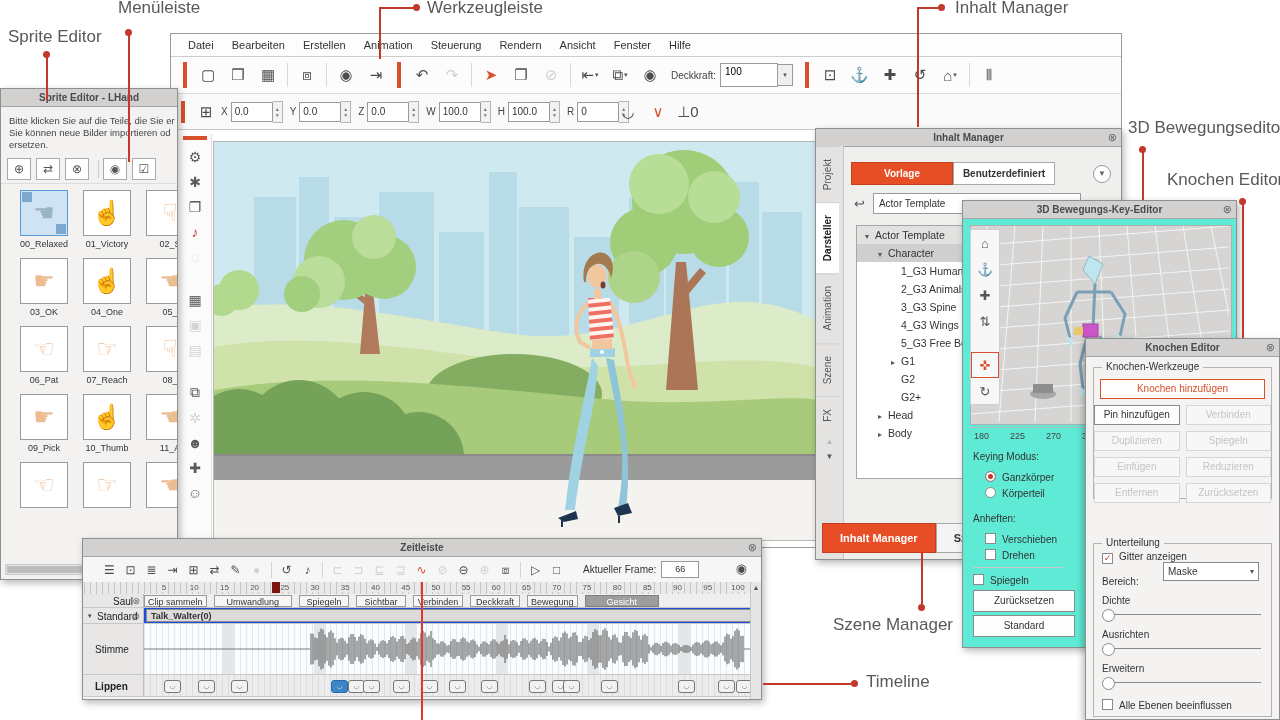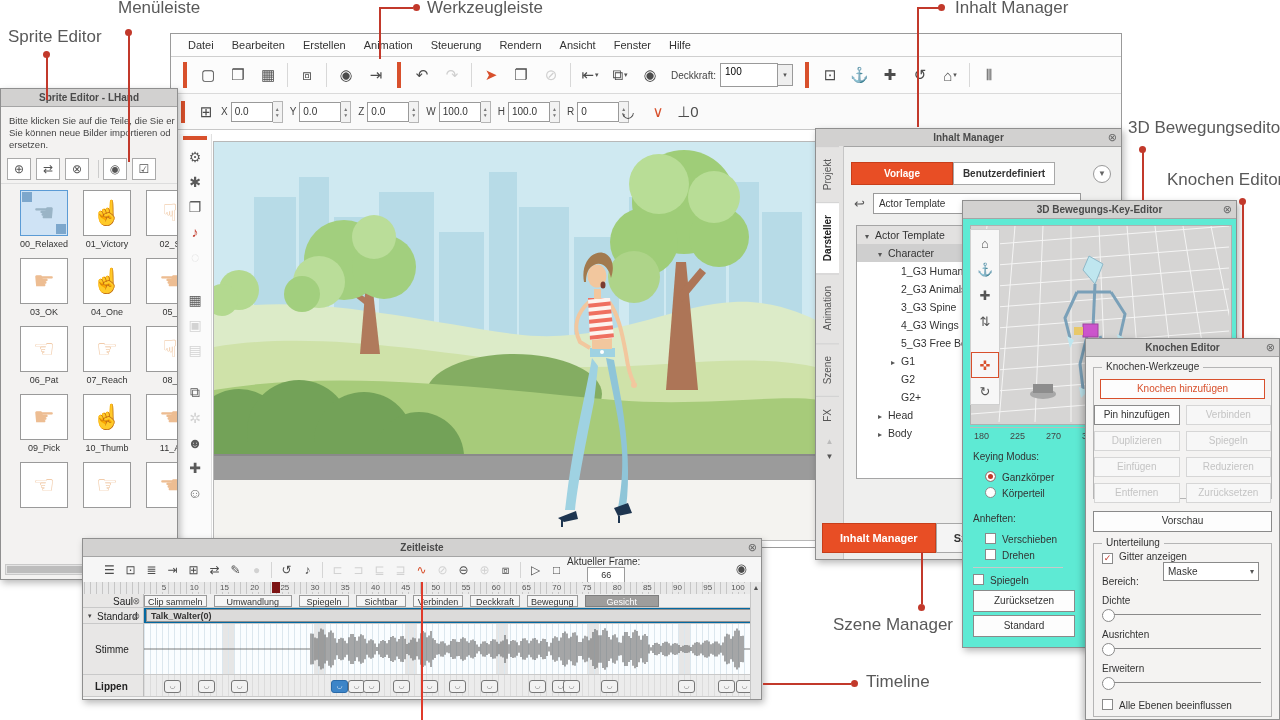--- a/index.html
+++ b/index.html
@@ -112,21 +112,21 @@
   .slider .knob{position:absolute;left:0;top:0;width:11px;height:11px;border:1px solid #8a8a8a;border-radius:50%;background:#fff;}
   #bereichdd{position:absolute;right:12px;margin-top:-14px;width:86px;height:17px;border:1px solid #8a8a8a;background:#fff;font-size:10px;line-height:17px;padding:0 4px;color:#333;}
   #bereichdd::after{content:"▾";position:absolute;right:4px;font-size:8px;color:#555;}
   
   #timeline{left:82px;top:538px;width:680px;height:162px;z-index:3;background:#f5f5f5;}
   #tl-toolbar{height:25px;display:flex;align-items:center;background:#f6f6f6;border-bottom:1px solid #cfcfcf;padding-left:16px;}
   .tlicon{width:19px;height:18px;display:inline-flex;align-items:center;justify-content:center;font-size:12px;color:#4c4c4c;margin:0 1px;}
   .tlicon.disabled{color:#d2d2d2;}
   .tlicon.red{color:#d8502c;}
   .tlsep{width:1px;height:16px;background:#d5d5d5;margin:0 4px;}
-  #tl-frame{display:flex;align-items:center;font-size:10px;color:#333;margin-left:0;flex-direction:column;}
+  #tl-frame{display:flex;align-items:center;font-size:10px;color:#333;margin-left:16px;}
   #tl-frameval{width:36px;height:15px;border:1px solid #9a9a9a;background:#fff;font-size:9px;text-align:center;line-height:15px;margin-left:5px;}
   #tl-eye{position:absolute;right:14px;top:22px;font-size:13px;color:#4c4c4c;}
   #tl-ruler{position:absolute;left:0;top:43px;right:0;height:12px;background:#e9e9e9;border-bottom:1px solid #c6c6c6;background-image:repeating-linear-gradient(90deg,#c6c6c6 0 1px,transparent 1px 6px);background-position:61px 0;}
   #tl-ruler .rn{position:absolute;top:1px;font-size:8px;color:#555;transform:translateX(-50%);background:#e9e9e9;padding:0 1px;}
   #playmark{position:absolute;left:189px;top:43px;width:8px;height:11px;background:#7d1414;}
   #playline{position:absolute;left:338px;top:43px;width:2px;height:150px;background:#e03a2a;z-index:5;}
   .trow{position:absolute;left:0;right:0;}
   .thead{position:absolute;left:0;width:61px;height:100%;background:#e8e7e6;border-right:1px solid #bdbdbd;border-bottom:1px solid #c9c9c9;font-size:10px;color:#222;box-sizing:border-box;}
   .thead .tx{position:absolute;left:30px;top:50%;transform:translateY(-50%);white-space:nowrap;}
   .thead .x{position:absolute;right:3px;top:50%;transform:translateY(-50%);font-size:9px;color:#666;}
@@ -629,21 +629,20 @@
 
     <div class="kbtn enabled">Pin hinzufügen</div>
         <div class="kbtn disabled">Verbinden</div>
         <div class="kbtn disabled">Duplizieren</div>
         <div class="kbtn disabled">Spiegeln</div>
         <div class="kbtn disabled">Einfügen</div>
         <div class="kbtn disabled">Reduzieren</div>
         <div class="kbtn disabled">Entfernen</div>
         <div class="kbtn disabled">Zurücksetzen</div>
       </div>
-    <div class="kbtn" id="vorschau">Vorschau</div>
     <div class="fieldset" style="top:204px;height:172px;">
       <span class="legend">Unterteilung</span>
       <div class="krow"><span class="cbox" style="color:#c0392b">✓</span><span>Gitter anzeigen</span></div>
       <div class="krow" style="margin-top:12px">
         <span>Bereich:</span>
         <span id="bereichdd">Maske</span>
       </div>
       <div id="sliders">
 
       <div>
@@ -732,21 +731,21 @@
           <span class="sbtn selected" style="min-width:50px;padding:0 21px;">Gesicht</span>
         </div>
     </div>
 
     <div class="trow" id="row-stimmclip">
       <div class="thead">
           <span class="tri">▾</span>
           <span class="tx" style="left:14px">Standard</span>
           <span class="x">⊗</span>
         </div>
-      <div class="tbody" style="background:#0369a1;">
+      <div class="tbody" style="background:#1d4ed8;">
         <div id="clipbar">Talk_Walter(0)</div>
       </div>
     </div>
 
     <div class="trow" id="row-stimme">
       <div class="thead">
           <span class="tx" style="left:12px">Stimme</span>
         </div>
       <div class="tbody">
         <svg width="619" height="51" viewBox="0 0 619 51" style="display:block">

